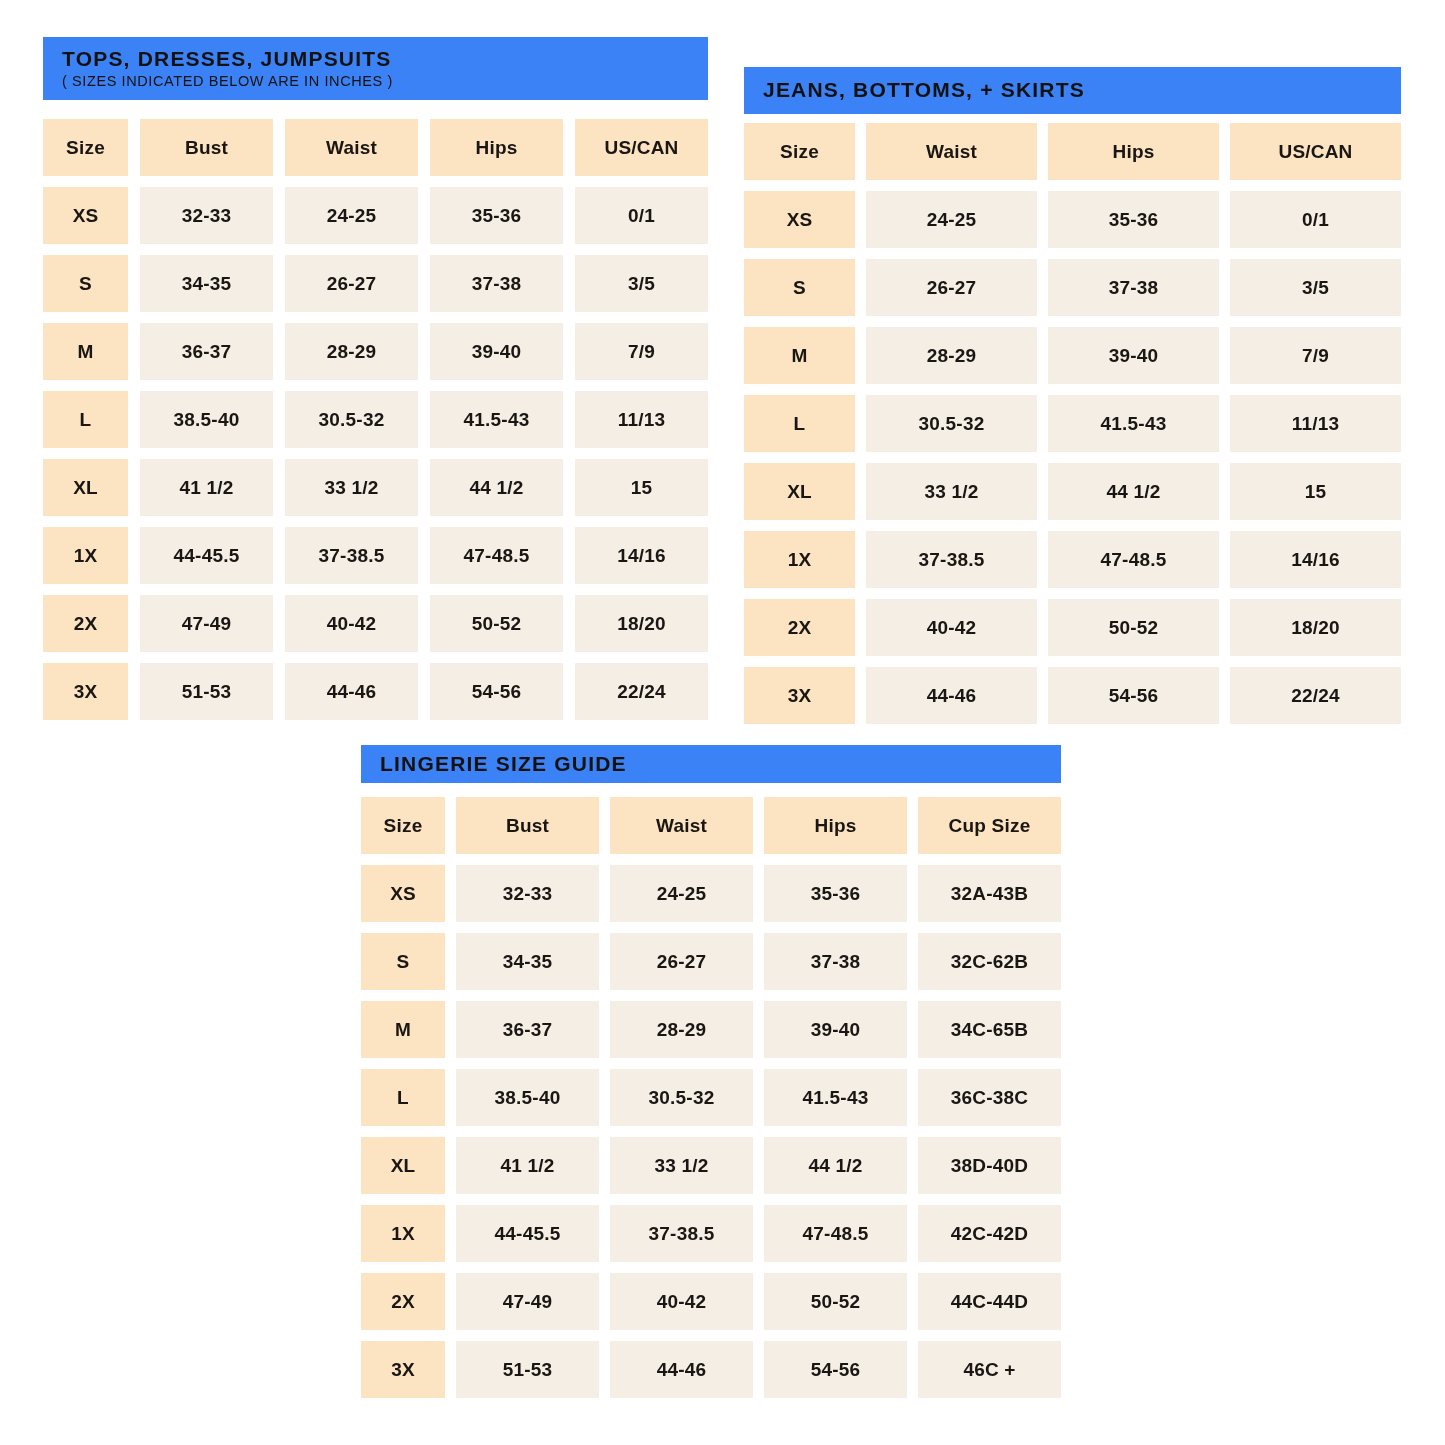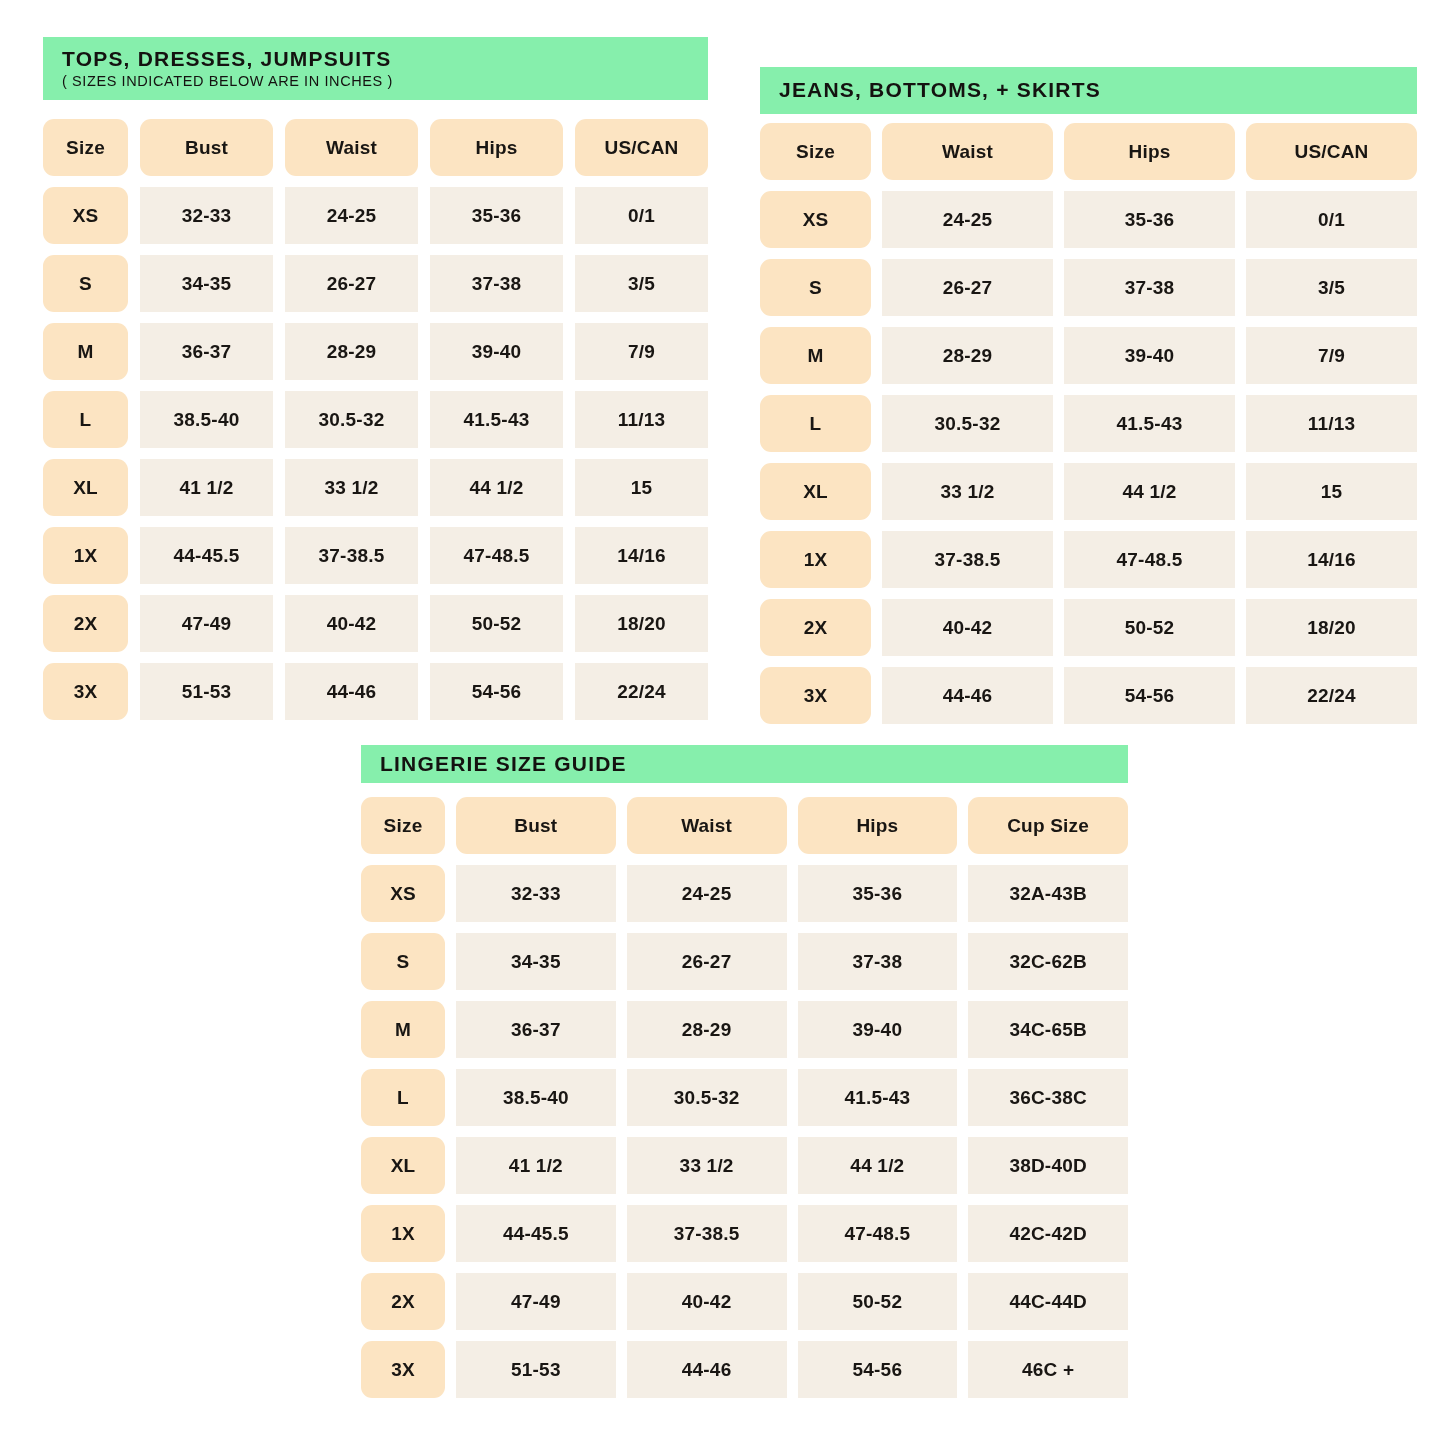--- a/index.html
+++ b/index.html
@@ -6,25 +6,25 @@
   body { background: #ffffff; font-family: "Liberation Sans", "DejaVu Sans", sans-serif; }
   #canvas {
     position: relative;
     width: 1445px;
     height: 1445px;
     background: #ffffff;
     overflow: hidden;
   }
   .size-table { position: absolute; }
   #table-tops     { left: 43px;  top: 37px;  width: 665px; }
-  #table-jeans    { left: 744px; top: 67px;  width: 657px; margin-left: 16px; }
-  #table-lingerie { left: 361px; top: 745px; width: 767px; }
+  #table-jeans    { left: 744px; top: 67px;  width: 657px; }
+  #table-lingerie { left: 361px; top: 745px; width: 700px; }
 
   .banner {
-    background: #86efac;
+    background: #3b82f6;
     display: flex;
     flex-direction: column;
     justify-content: center;
     padding-left: 19px;
     box-sizing: border-box;
   }
   #table-tops .banner     { height: 63px; margin-bottom: 19px; }
   #table-jeans .banner    { height: 47px; margin-bottom: 9px;  }
   #table-lingerie .banner { height: 38px; margin-bottom: 14px; }
 
@@ -54,21 +54,21 @@
 
   .cell {
     display: flex;
     align-items: center;
     justify-content: center;
     font-weight: 700;
     font-size: 19px;
     color: #191613;
     letter-spacing: 0.2px;
   }
-  .cell.peach { background: #fce4c2; border-radius: 11px; }
+  .cell.peach { background: #fce4c2; }
   .cell.cream { background: #f4eee5; }
 </style>
 </head>
 <body>
 
 <div id="canvas">
 
   <section class="size-table" id="table-tops">
     <div class="banner">
       <div class="title">TOPS, DRESSES, JUMPSUITS</div>

